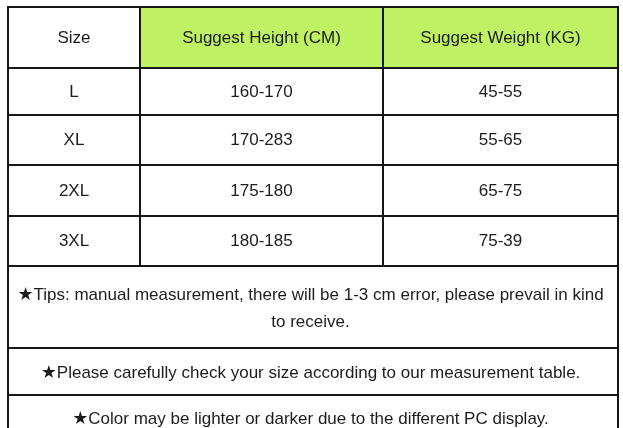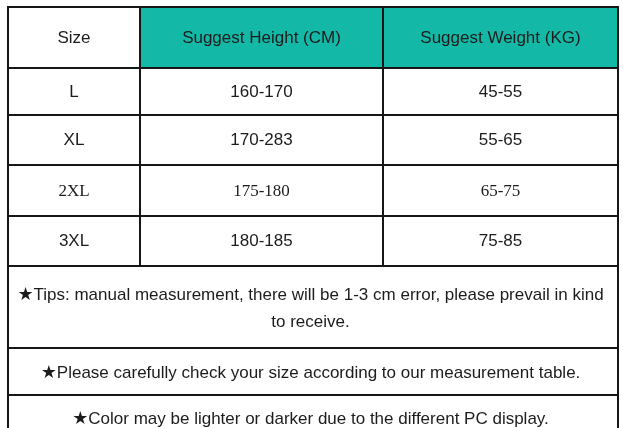--- a/index.html
+++ b/index.html
@@ -33,24 +33,24 @@
     text-align: center;
     vertical-align: middle;
     padding: 0;
     overflow: hidden;
   }
   col.c1 { width: 132px; }
   col.c2 { width: 243px; }
   col.c3 { width: 235px; }
   tr.header-row th { height: 59px; }
   th.size-head { font-weight: bold; background: #ffffff; }
-  th.shaded { background: #14b8a6; }
+  th.shaded { background: #bef264; }
   tr.row-1 td { height: 45px; }
   tr.row-2 td { height: 48px; }
-  tr.row-3 td { height: 49px; font-family: Liberation Serif, serif; }
+  tr.row-3 td { height: 49px; }
   tr.row-4 td { height: 48px; }
   tr.note-row td {
     text-align: center;
     padding: 0 6px 0 1px;
     font-size: 17px;
     line-height: 27px;
   }
   tr.note-row-1 td { height: 80px; }
   tr.note-row-2 td { height: 45px; }
   tr.note-row-3 td { height: 43px; }
@@ -91,21 +91,21 @@
 
     <tr class="row-3">
       <td>2XL</td>
       <td>175-180</td>
       <td>65-75</td>
     </tr>
 
     <tr class="row-4">
       <td>3XL</td>
       <td>180-185</td>
-      <td>75-85</td>
+      <td>75-39</td>
     </tr>
 
     <tr class="note-row note-row-1">
       <td colspan="3"><span class="star">★</span><span>Tips: manual measurement, there will be 1-3 cm error, please prevail in kind to receive.</span></td>
     </tr>
 
     <tr class="note-row note-row-2">
       <td colspan="3"><span class="star">★</span><span>Please carefully check your size according to our measurement table.</span></td>
     </tr>
 

